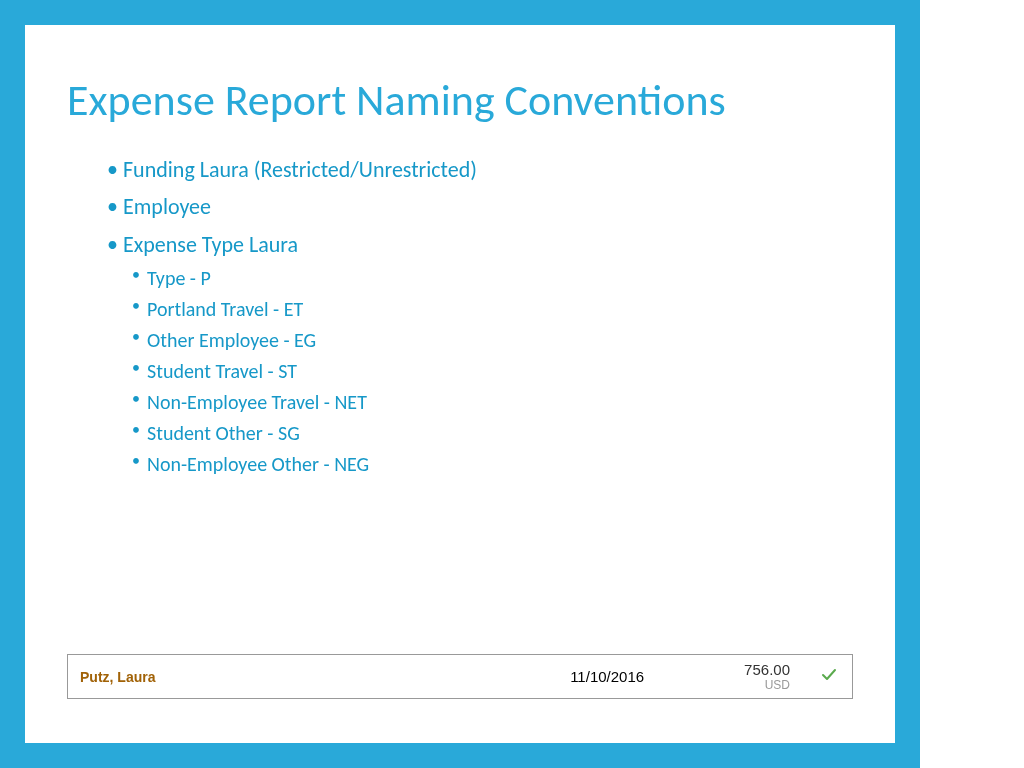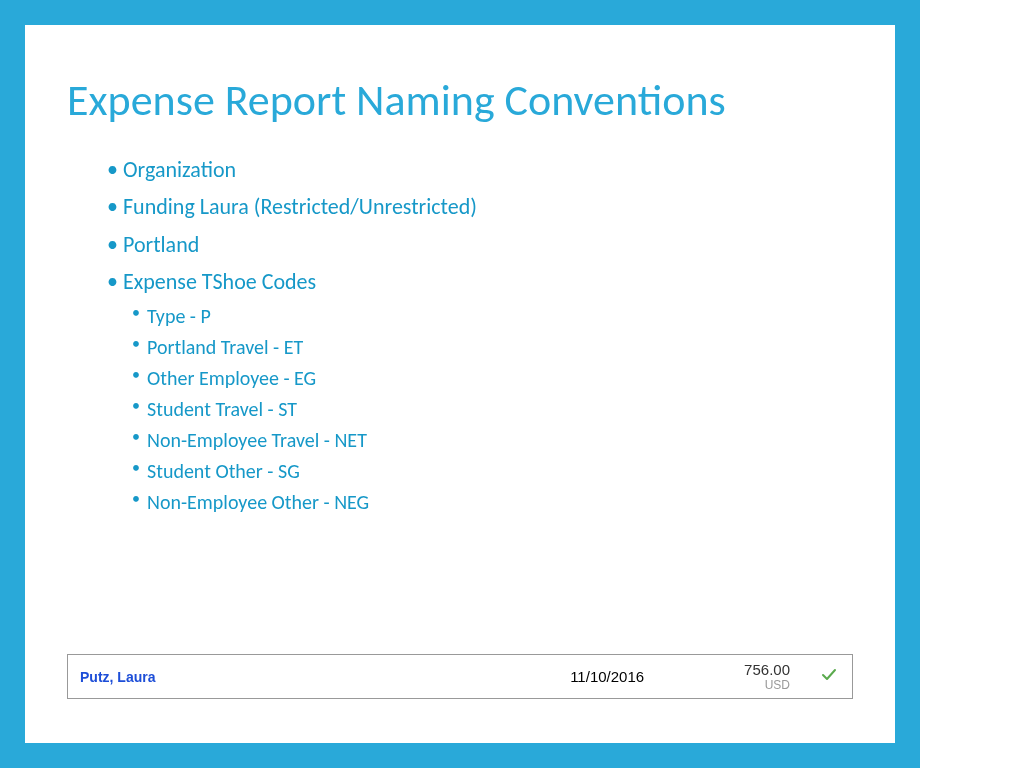--- a/index.html
+++ b/index.html
@@ -73,21 +73,21 @@
       border: 1px solid #999;
       padding: 6px 12px;
       display: flex;
       align-items: center;
       background: #fff;
     }
     .example-left {
       flex: 1;
     }
     .example-name {
-      color: #1d4ed8;
+      color: #a16207;
       font-weight: bold;
       font-size: 14px;
       font-family: Arial, sans-serif;
     }
     .example-desc {
       color: #666;
       font-size: 14px;
       font-family: Arial, sans-serif;
     }
     .example-date {
@@ -117,24 +117,23 @@
     }
   </style>
 </head>
 <body>
 
 <div class="outer-border">
   <div class="inner-content">
     <h1 class="title">Expense Report  Naming Conventions</h1>
 
     <div class="bullet-list">
-      <div class="main-item">Organization</div>
       <div class="main-item">Funding Laura (Restricted/Unrestricted)</div>
-      <div class="main-item">Portland</div>
-      <div class="main-item">Expense TShoe Codes</div>
+      <div class="main-item">Employee</div>
+      <div class="main-item">Expense Type Laura</div>
       <div class="sub-list">
         <div class="sub-item">Type - P</div>
         <div class="sub-item">Portland Travel - ET</div>
         <div class="sub-item">Other Employee  - EG</div>
         <div class="sub-item">Student Travel - ST</div>
         <div class="sub-item">Non-Employee Travel - NET</div>
         <div class="sub-item">Student Other - SG</div>
         <div class="sub-item">Non-Employee Other - NEG</div>
       </div>
     </div>

